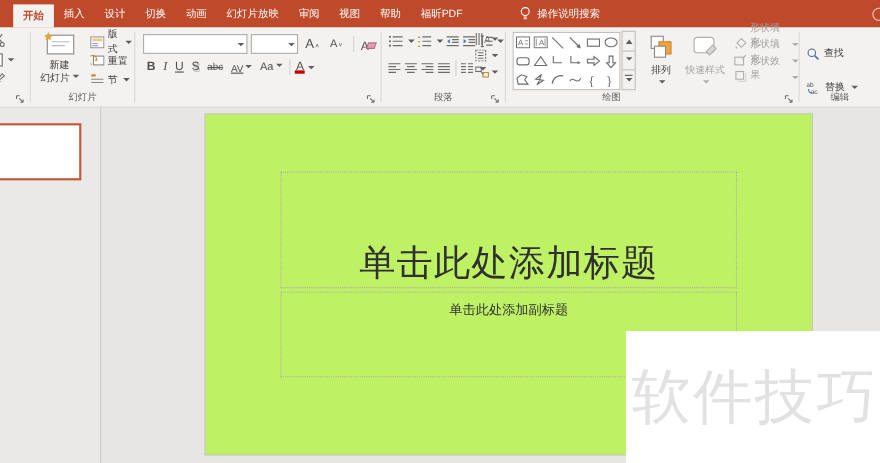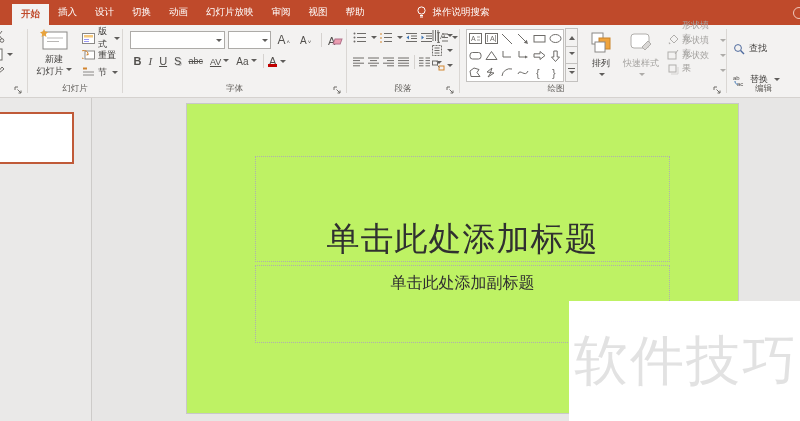--- a/index.html
+++ b/index.html
@@ -61,41 +61,42 @@
 
   
   .workspace { position:absolute; left:0; top:98px; width:800px; height:323px; background:#e7e6e5; }
   .thumb-panel { position:absolute; left:0; top:0; width:92px; height:323px; background:#eae9e8; border-right:1px solid #cdcbc9; }
   .thumb { position:absolute; left:-6px; top:14px; width:80px; height:52px; background:#fff; border:2px solid #c05a38; }
   .canvas { position:absolute; left:186px; top:5px; width:553px; height:311px; background:#bef264; border:1px solid #c8c8c8; }
   .ph { position:absolute; border:1px dotted #b0afae; left:68px; width:415px; display:flex; justify-content:center; }
   .ph-title { top:52px; height:106px; align-items:flex-end; }
   .ph-title span { font-size:33px; color:#303030; line-height:1.15; padding-bottom:3px; letter-spacing:1px; }
   .ph-sub { top:161px; height:78px; align-items:flex-start; }
-  .ph-sub span { font-size:16px; color:#303030; padding-top:7px; }
+  .ph-sub span { font-size:12px; color:#303030; padding-top:7px; }
   .wm { position:absolute; left:541px; top:203px; width:242px; height:120px; background:#fff; z-index:5; overflow:hidden; display:flex; align-items:center;margin-left:28px; }
   .wm span { font-size:54px; color:#e2e2e2; letter-spacing:2px; white-space:nowrap; margin-left:5px; font-weight:300; }
 
   svg { display:block; }
 </style>
 </head>
 <body>
 
 <div class="app">
 
   <div class="tabbar">
     <div class="tab selected">开始</div>
     <div class="tab">插入</div>
     <div class="tab">设计</div>
     <div class="tab">切换</div>
     <div class="tab">动画</div>
     <div class="tab">幻灯片放映</div>
     <div class="tab">审阅</div>
     <div class="tab">视图</div>
     <div class="tab">帮助</div>
+    <div class="tab">福昕PDF</div>
     <div class="tellme">
       <span class="ic">
         <svg width="11" height="13" viewBox="0 0 11 13">
             <circle cx="5.5" cy="4.5" r="3.6" fill="none" stroke="#fff" stroke-width="1"></circle>
             <path d="M4 9.5h3M4 11h3" stroke="#fff" stroke-width="1"></path>
           </svg>
       </span>
       <span>操作说明搜索</span>
     </div>
     <div class="partial-acc"></div>
@@ -237,21 +238,20 @@
         <span class="fbtn" style="font-size:10px">
             <span>Aa</span>
             <span class="dd"></span>
           </span>
         <span class="minisep"></span>
         <span class="fbtn acolor">
             <span>A</span>
           </span>
         <span class="dd"></span>
       </div>
-      <div class="glabel">字体</div>
       <div class="launcher">
         <svg width="8" height="8" viewBox="0 0 8 8">
             <path d="M1 1h3M1 1v3M3.5 3.5L7 7M7 7V4.5M7 7H4.5" stroke="#6e6c69" fill="none"></path>
           </svg>
       </div>
     </div>
 
     <div class="grp" style="left:347px;width:112px">
       <div class="row" style="position:absolute;top:7px;left:6px;gap:2px">
         <span class="ic">

